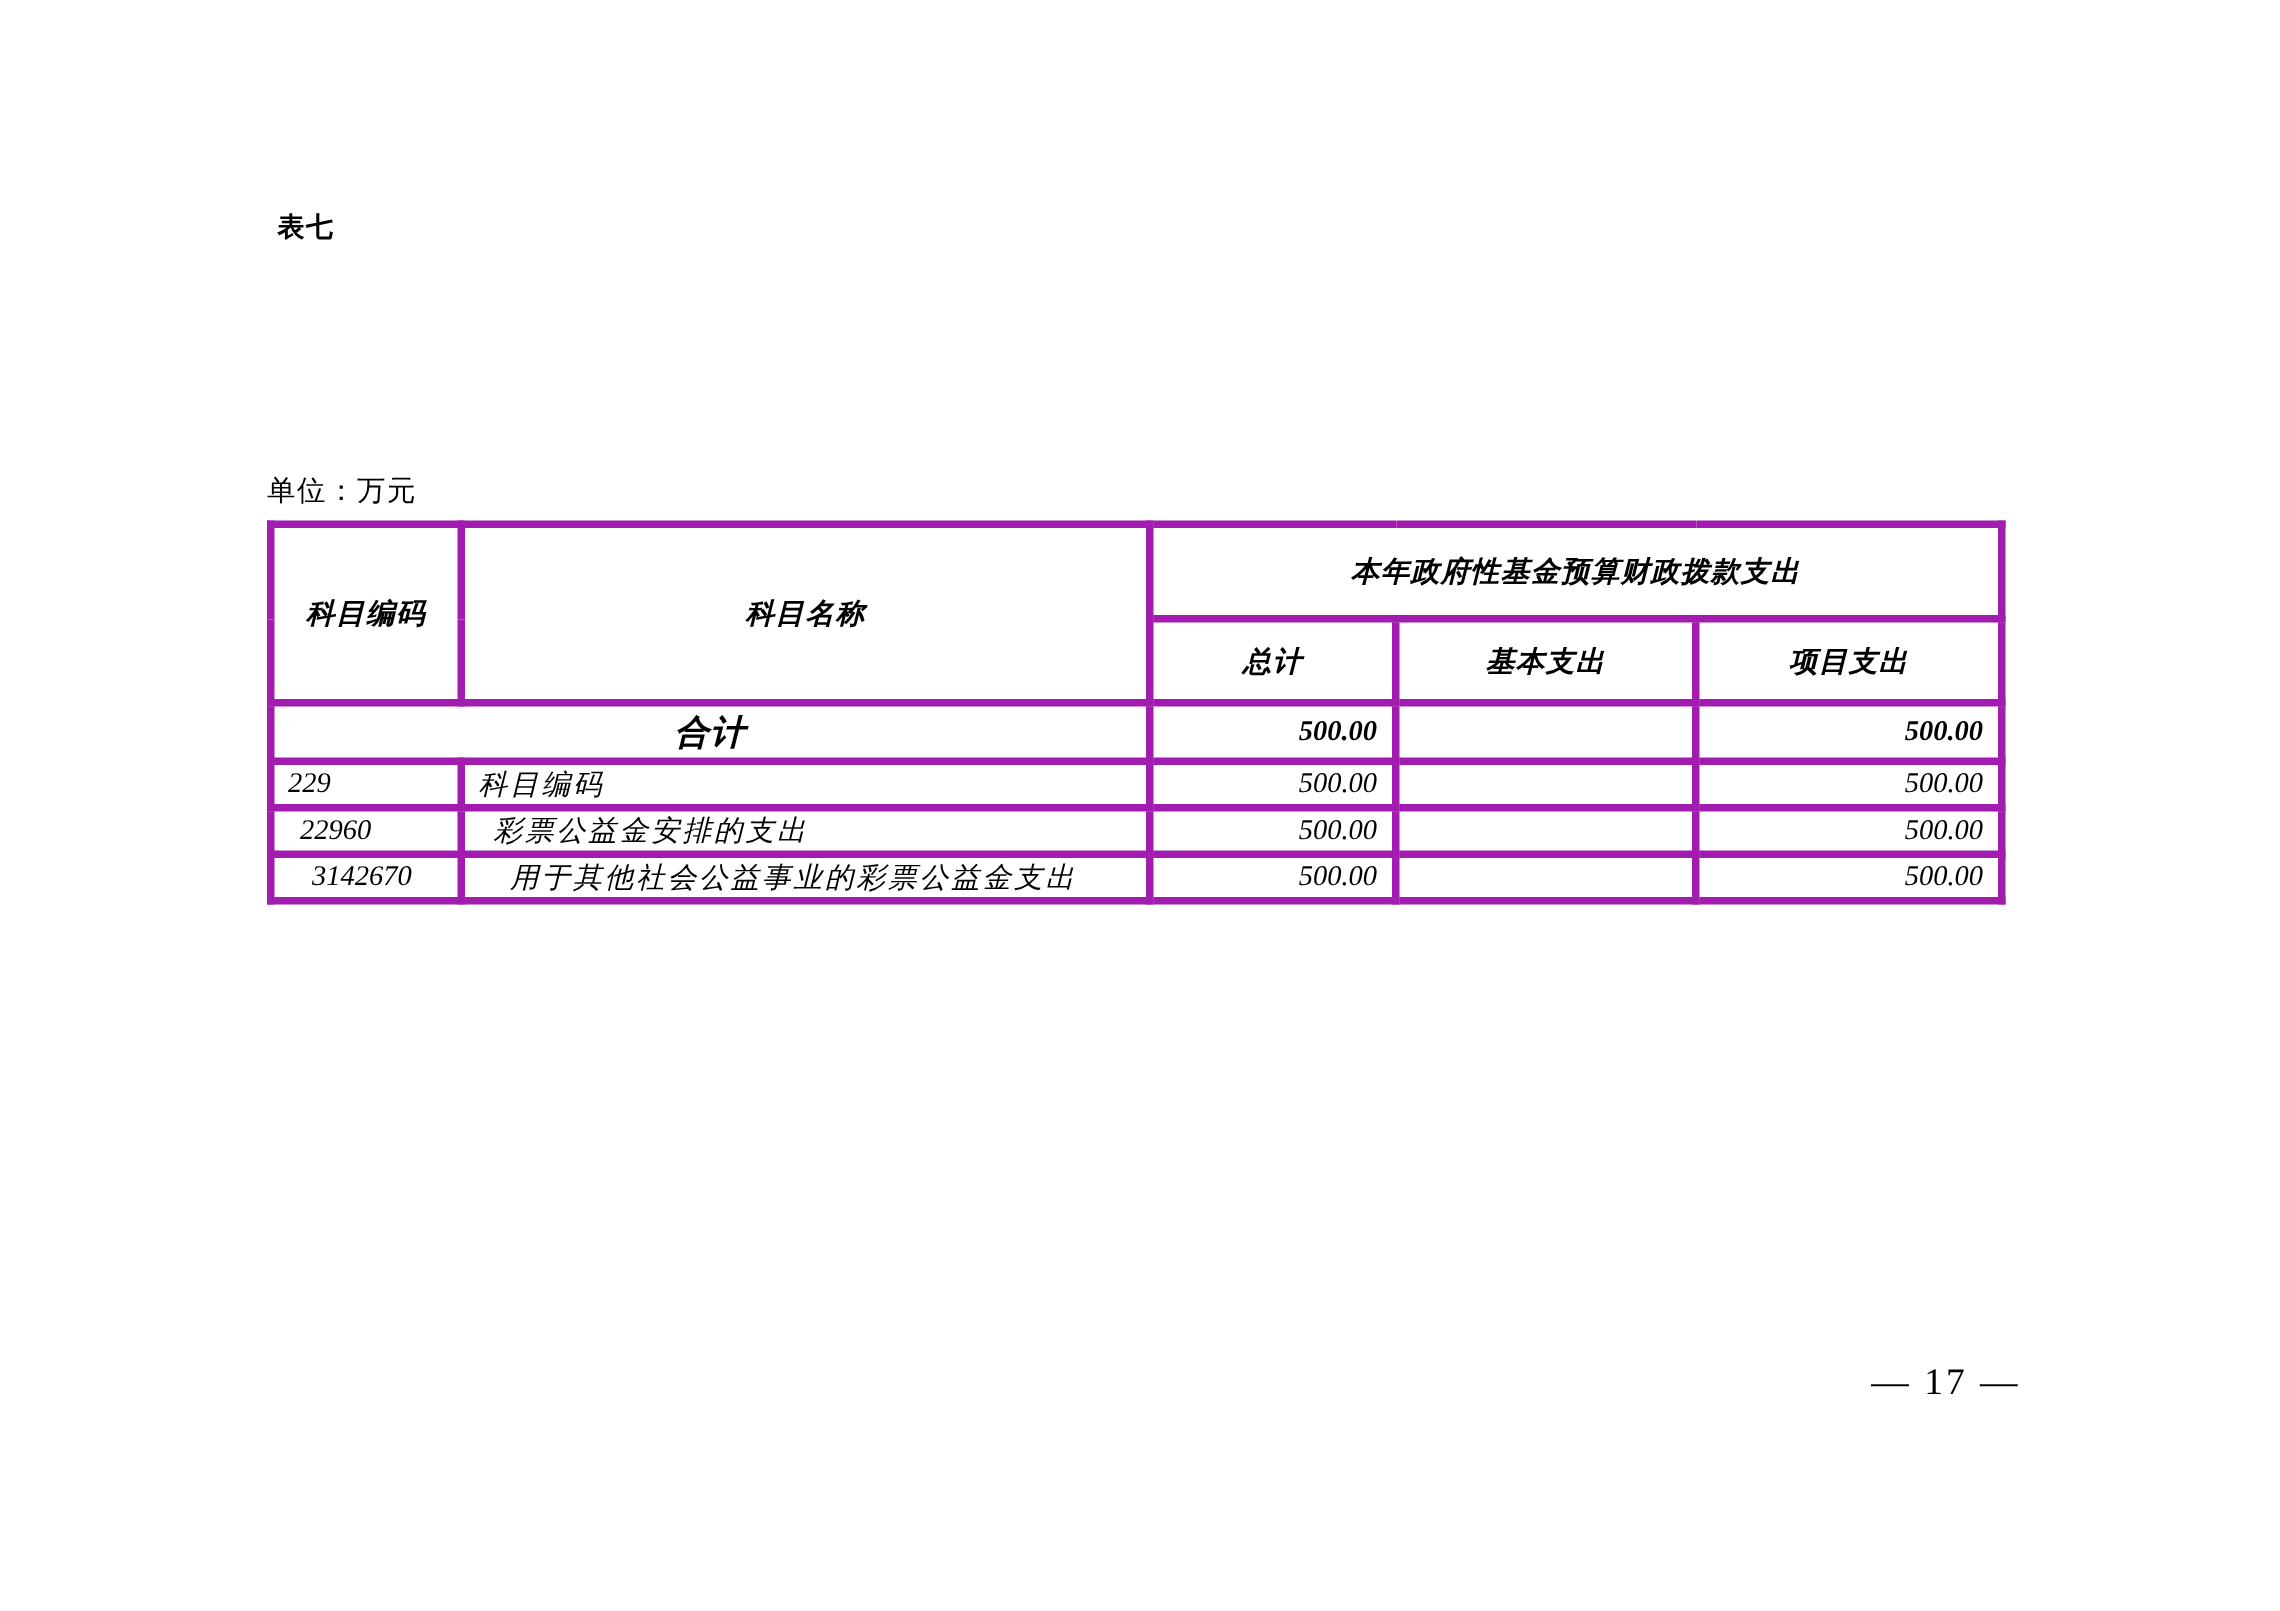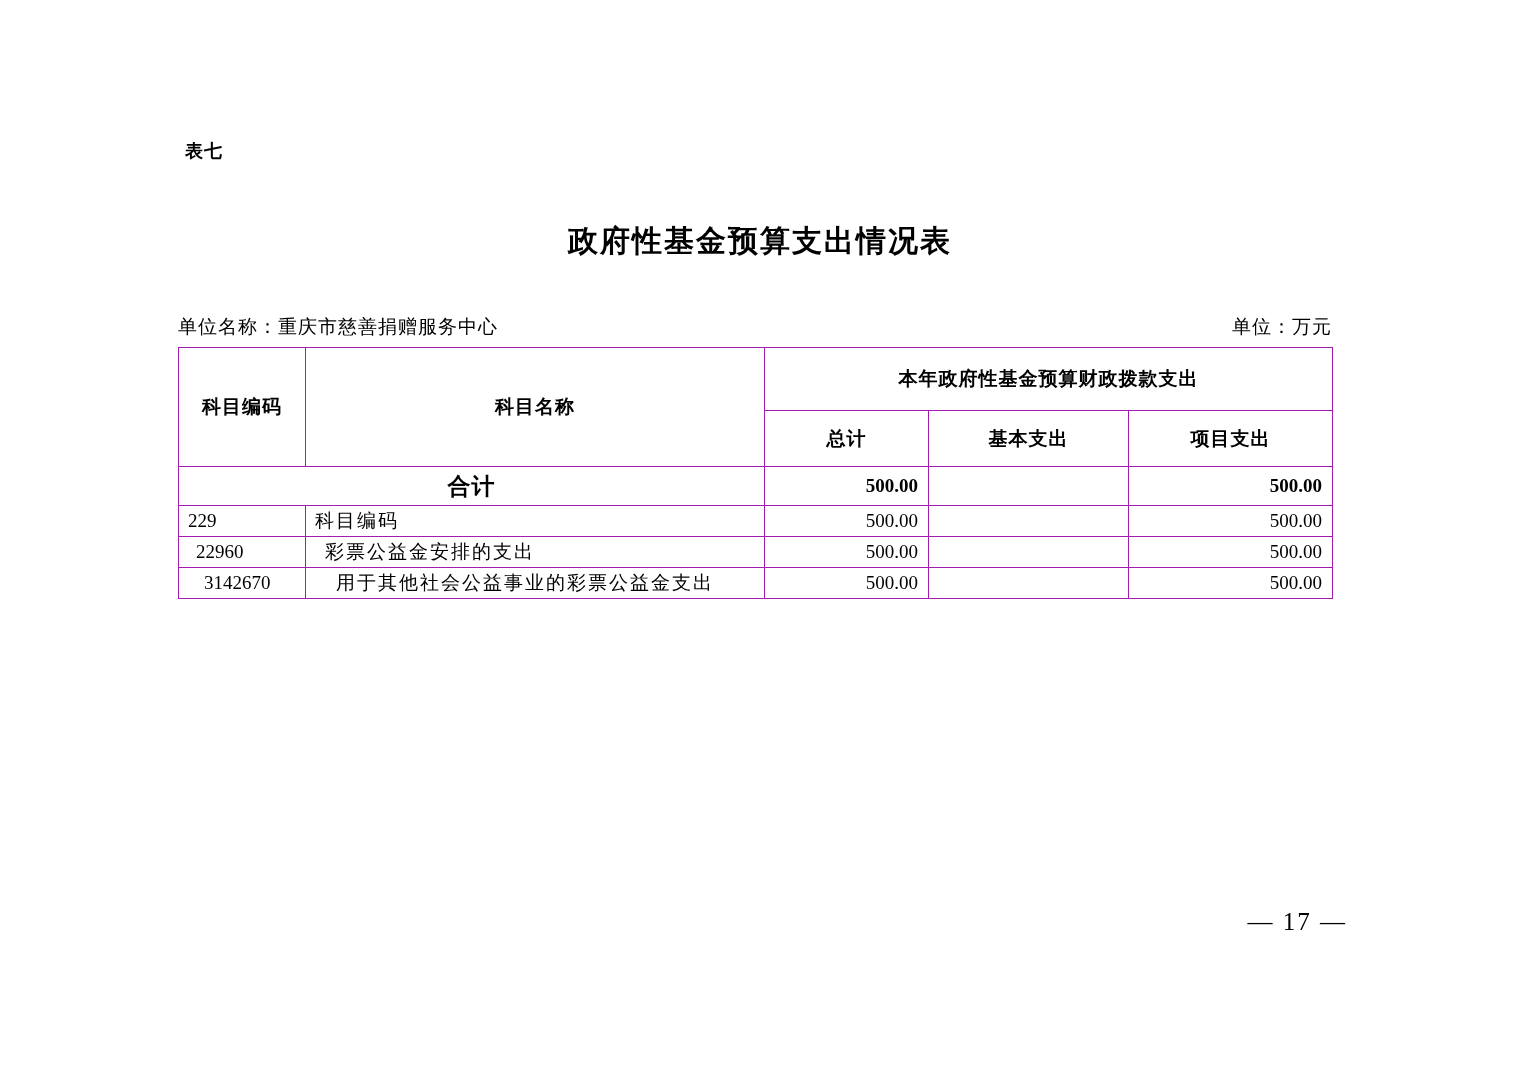--- a/index.html
+++ b/index.html
@@ -50,24 +50,25 @@
   table.budget {
     position: absolute;
     left: 178px;
     top: 347px;
     width: 1154px;
     border-collapse: collapse;
     table-layout: fixed;
   }
   table.budget th,
   table.budget td {
-    border: 1px solid #a21caf;
+    border: 5px solid #a21caf;
     vertical-align: middle;
     overflow: hidden;
     white-space: nowrap;
+    font-style: italic;
   }
   table.budget th {
     font-family: "Liberation Sans", "DejaVu Sans", sans-serif;
     font-weight: bold;
     font-size: 19px;
     text-align: center;
     letter-spacing: 1px;
   }
   tr.hdr-top th.group-hd { height: 63px; }
   tr.hdr-sub th { height: 56px; }
@@ -109,24 +110,22 @@
     letter-spacing: 2px;
   }
 </style>
 </head>
 <body>
 
 <div class="page">
 
   <div class="table-label">表七</div>
 
-  <div class="doc-title">政府性基金预算支出情况表</div>
 
   <div class="meta-row">
-    <span>单位名称：重庆市慈善捐赠服务中心</span>
     <span>单位：万元</span>
   </div>
 
   <table class="budget">
     <colgroup>
       <col style="width:127px">
       <col style="width:459px">
       <col style="width:164px">
       <col style="width:200px">
       <col style="width:204px">

